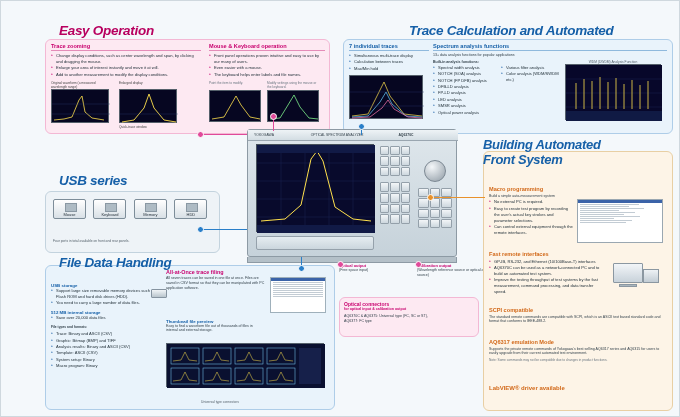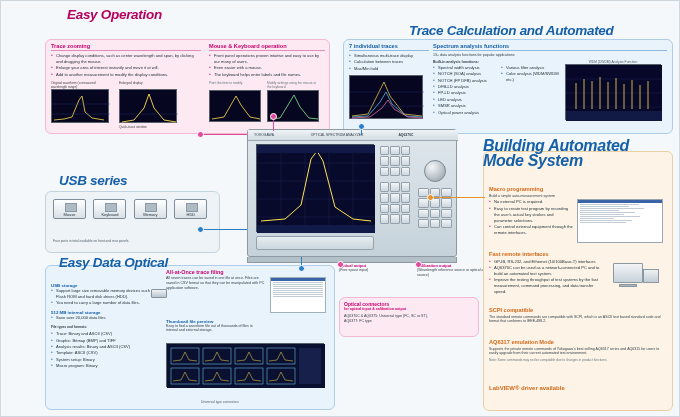--- a/index.html
+++ b/index.html
@@ -27,21 +27,21 @@
     content:"●"; position:absolute; left:0; top:0; font-size:3px; color:#c8006e;
   }
   .bullets.blue li:before { color:#1b61a8; }
 
   
   .heading {
     position:absolute; font-size:13.5px; font-weight:bold; font-style:italic;
     color:#b8005f; letter-spacing:-0.3px; white-space:nowrap;
   }
   .heading.blue { color:#1660a8; }
-  .heading.small { font-size:16px; }
+  .heading.small { font-size:13px; }
 
   
   #easy-operation-bg {
     left:44px; top:38px; width:285px; height:95px;
     background:#fde9f2; border:1px solid #f3b8d4;
   }
   #trace-zooming { left:50px; top:42px; width:150px; height:88px; }
   #mouse-keyboard { left:208px; top:42px; width:116px; height:88px; }
 
   .subpanel-title {
@@ -160,21 +160,21 @@
   .pinklabel { font-size:4.4px; font-weight:bold; color:#c8006e; }
   .bluelabel { font-size:4.4px; font-weight:bold; color:#1660a8; }
   .filetypes { font-size:3.3px; color:#33414b; line-height:1.5; }
 </style>
 </head>
 <body>
 
 <div class="page">
 
   <div class="panel" id="easy-operation-bg"></div>
-  <div class="heading" style="left:58px; top:6px;margin-left:8px;">Easy Operation</div>
+  <div class="heading" style="left:58px; top:22px;">Easy Operation</div>
 
   <div class="panel" id="trace-zooming">
     <div class="subpanel-title">Trace zooming</div>
     <ul class="bullets">
       <li>Change display conditions, such as center wavelength and span, by clicking and dragging the mouse.</li>
       <li>Enlarge your area of interest instantly and move it at will.</li>
       <li>Add to another measurement to modify the display conditions.</li>
     </ul>
     <div style="position:relative; margin-top:3px; height:50px;">
       <div class="darkshot" style="position:absolute;left:0;top:8px;width:58px;height:34px;">
@@ -296,21 +296,21 @@
   <div class="heading blue" style="left:58px; top:172px;">USB series</div>
   <div style="position:absolute;left:52px;top:198px;width:160px;">
     <span class="usb-box">Mouse</span>
     <span class="usb-box">Keyboard</span>
     <span class="usb-box">Memory</span>
     <span class="usb-box">HDD</span>
   </div>
   <div class="caption" style="position:absolute;left:52px;top:238px;">Four ports in total available on front and rear panels.</div>
 
   <div class="panel" id="data-handling-bg"></div>
-  <div class="heading blue" style="left:58px; top:254px;">Easy Data Optical</div>
+  <div class="heading blue" style="left:58px; top:254px;">File Data Handling</div>
 
   <div class="panel" id="usb-storage">
     <div class="bluelabel">USB storage</div>
     <ul class="bullets blue">
       <li>Support large size removable memory devices  such as Flash ROM and hard disk drives (HDD).</li>
       <li>You need to carry a large number of data files.</li>
     </ul>
     <div class="bluelabel" style="margin-top:4px;">512 MB internal storage</div>
     <ul class="bullets blue">
       <li>Save over 20,000 data files</li>
@@ -451,21 +451,21 @@
   </div>
   <div class="panel" id="optical-conn">
     <div class="tiny-b" style="font-size:5px;">Optical connectors</div>
     <div class="tiny" style="font-weight:bold;color:#c8006e;">for optical input &amp; calibration output</div>
     <div class="tiny" style="white-space:pre-line;margin-top:2px;">AQ6370C &amp; AQ6375: Universal type (FC, SC or ST),
 AQ6377: FC type</div>
   </div>
 
   <div class="panel" id="auto-bg"></div>
   <div class="heading blue small" style="left:482px; top:136px;">Building Automated</div>
-  <div class="heading blue small" style="left:482px; top:151px;">Mode System</div>
+  <div class="heading blue small" style="left:482px; top:151px;">Front System</div>
 
   <div class="panel" id="macro-prog">
     <div class="orange-title">Macro programming</div>
     <div class="tiny" style="margin-bottom:1px;">Build a simple auto-measurement system</div>
     <div style="display:flex;gap:4px;">
       <ul class="bullets" style="width:84px;">
         <li>No external PC is required.</li>
         <li>Easy to create test program by recording the user's actual key strokes and parameter selections.</li>
         <li>Can control external equipment through the remote interfaces.</li>
       </ul>

